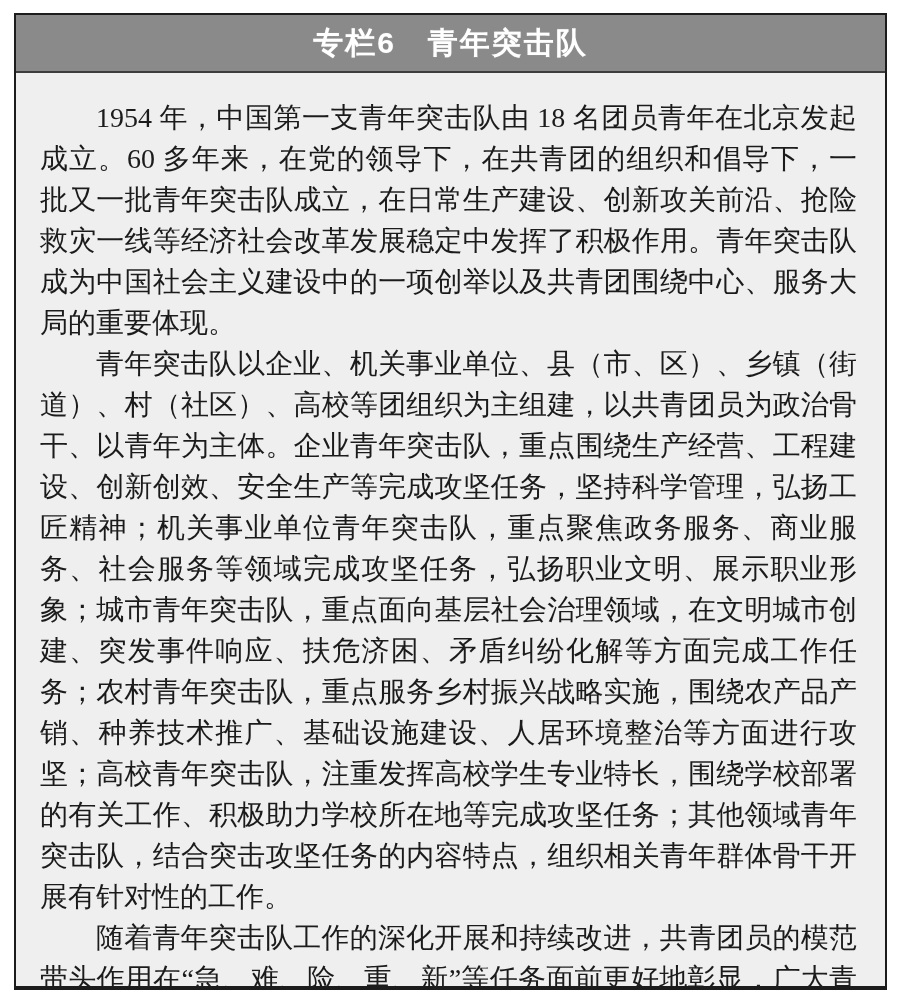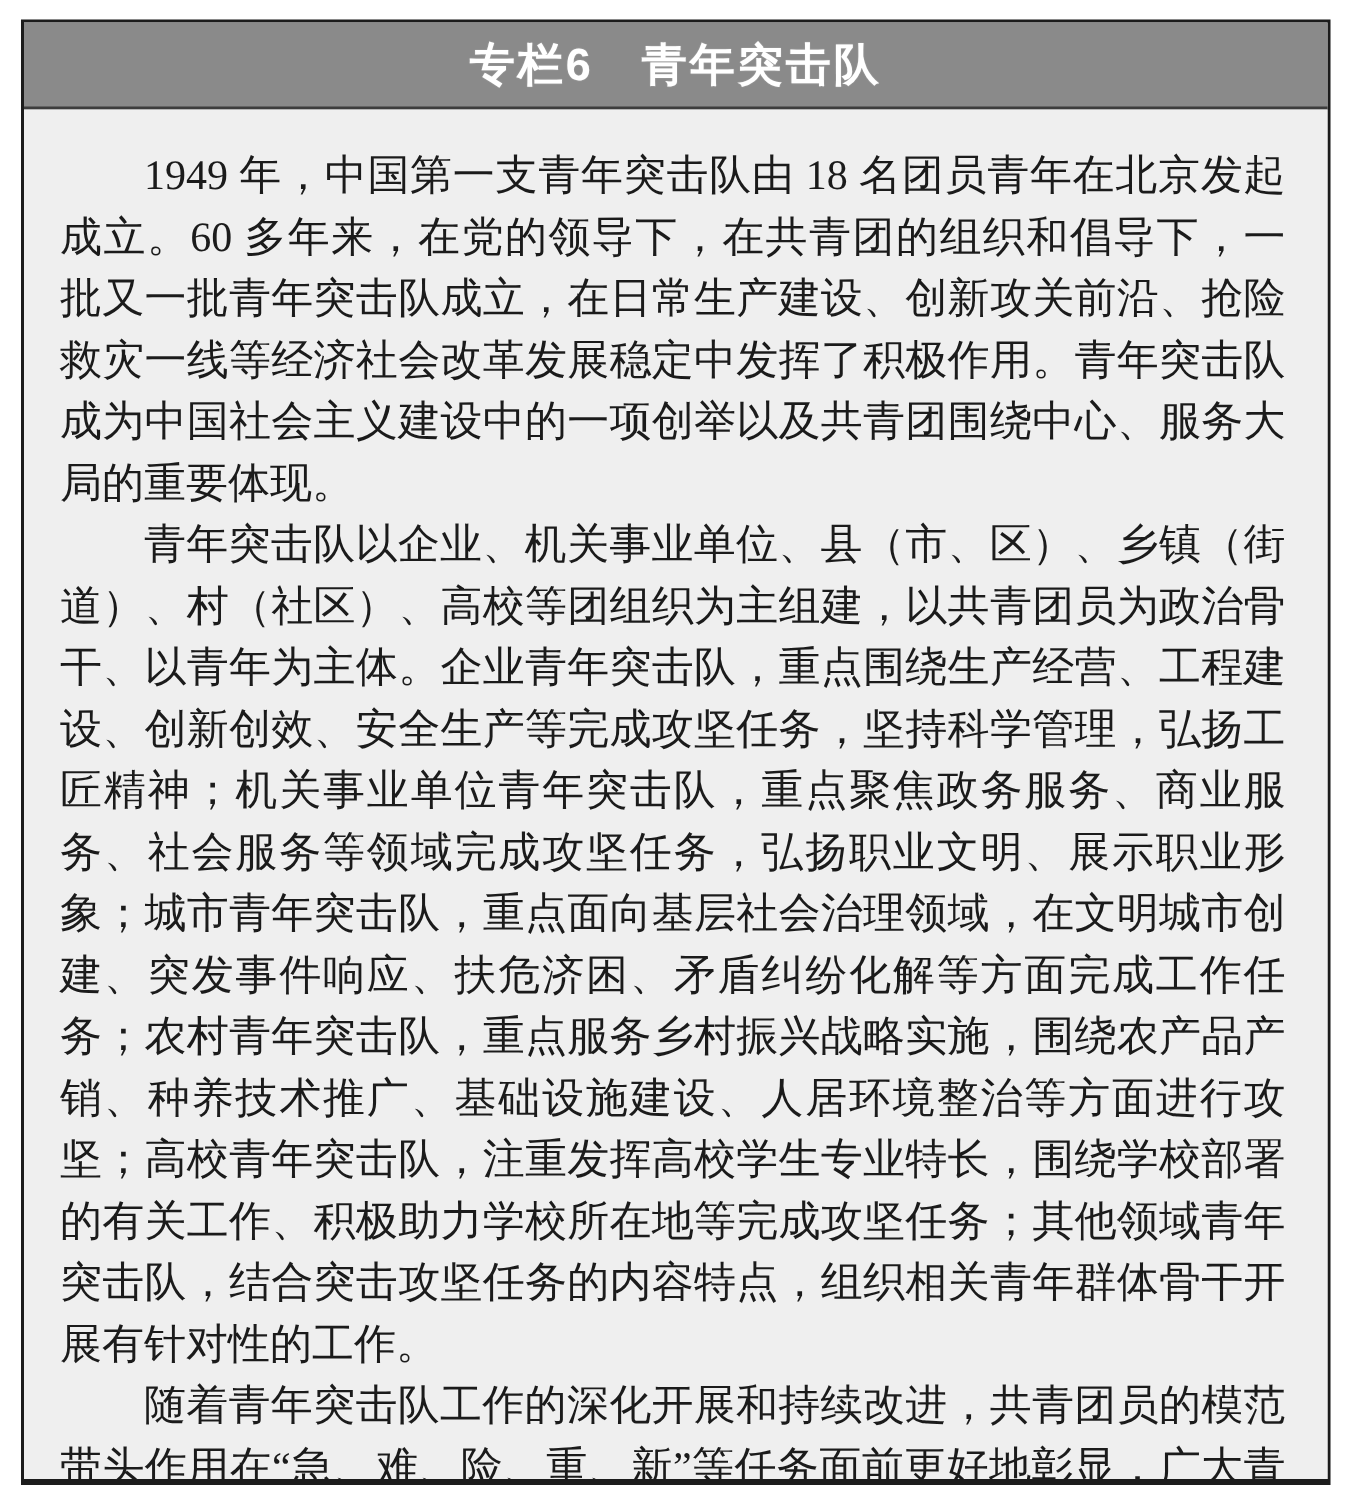--- a/index.html
+++ b/index.html
@@ -69,18 +69,18 @@
 </style>
 </head>
 <body>
 
 <div class="page">
   <div class="panel">
     <div class="panel-header">
       <div class="panel-title">专栏6　青年突击队</div>
     </div>
     <div class="panel-body">
-      <p>1949 年，中国第一支青年突击队由 18 名团员青年在北京发起成立。60 多年来，在党的领导下，在共青团的组织和倡导下，一批又一批青年突击队成立，在日常生产建设、创新攻关前沿、抢险救灾一线等经济社会改革发展稳定中发挥了积极作用。青年突击队成为中国社会主义建设中的一项创举以及共青团围绕中心、服务大局的重要体现。</p>
+      <p>1954 年，中国第一支青年突击队由 18 名团员青年在北京发起成立。60 多年来，在党的领导下，在共青团的组织和倡导下，一批又一批青年突击队成立，在日常生产建设、创新攻关前沿、抢险救灾一线等经济社会改革发展稳定中发挥了积极作用。青年突击队成为中国社会主义建设中的一项创举以及共青团围绕中心、服务大局的重要体现。</p>
       <p>青年突击队以企业、机关事业单位、县（市、区）、乡镇（街道）、村（社区）、高校等团组织为主组建，以共青团员为政治骨干、以青年为主体。企业青年突击队，重点围绕生产经营、工程建设、创新创效、安全生产等完成攻坚任务，坚持科学管理，弘扬工匠精神；机关事业单位青年突击队，重点聚焦政务服务、商业服务、社会服务等领域完成攻坚任务，弘扬职业文明、展示职业形象；城市青年突击队，重点面向基层社会治理领域，在文明城市创建、突发事件响应、扶危济困、矛盾纠纷化解等方面完成工作任务；农村青年突击队，重点服务乡村振兴战略实施，围绕农产品产销、种养技术推广、基础设施建设、人居环境整治等方面进行攻坚；高校青年突击队，注重发挥高校学生专业特长，围绕学校部署的有关工作、积极助力学校所在地等完成攻坚任务；其他领域青年突击队，结合突击攻坚任务的内容特点，组织相关青年群体骨干开展有针对性的工作。</p>
       <p>随着青年突击队工作的深化开展和持续改进，共青团员的模范带头作用在“急、难、险、重、新”等任务面前更好地彰显，广大青年在经济社会发展中为国家和人民奋斗拼搏的自觉性、坚定性进一步提升。</p>
     </div>
   </div>
 </div>
 
 </body></html>

